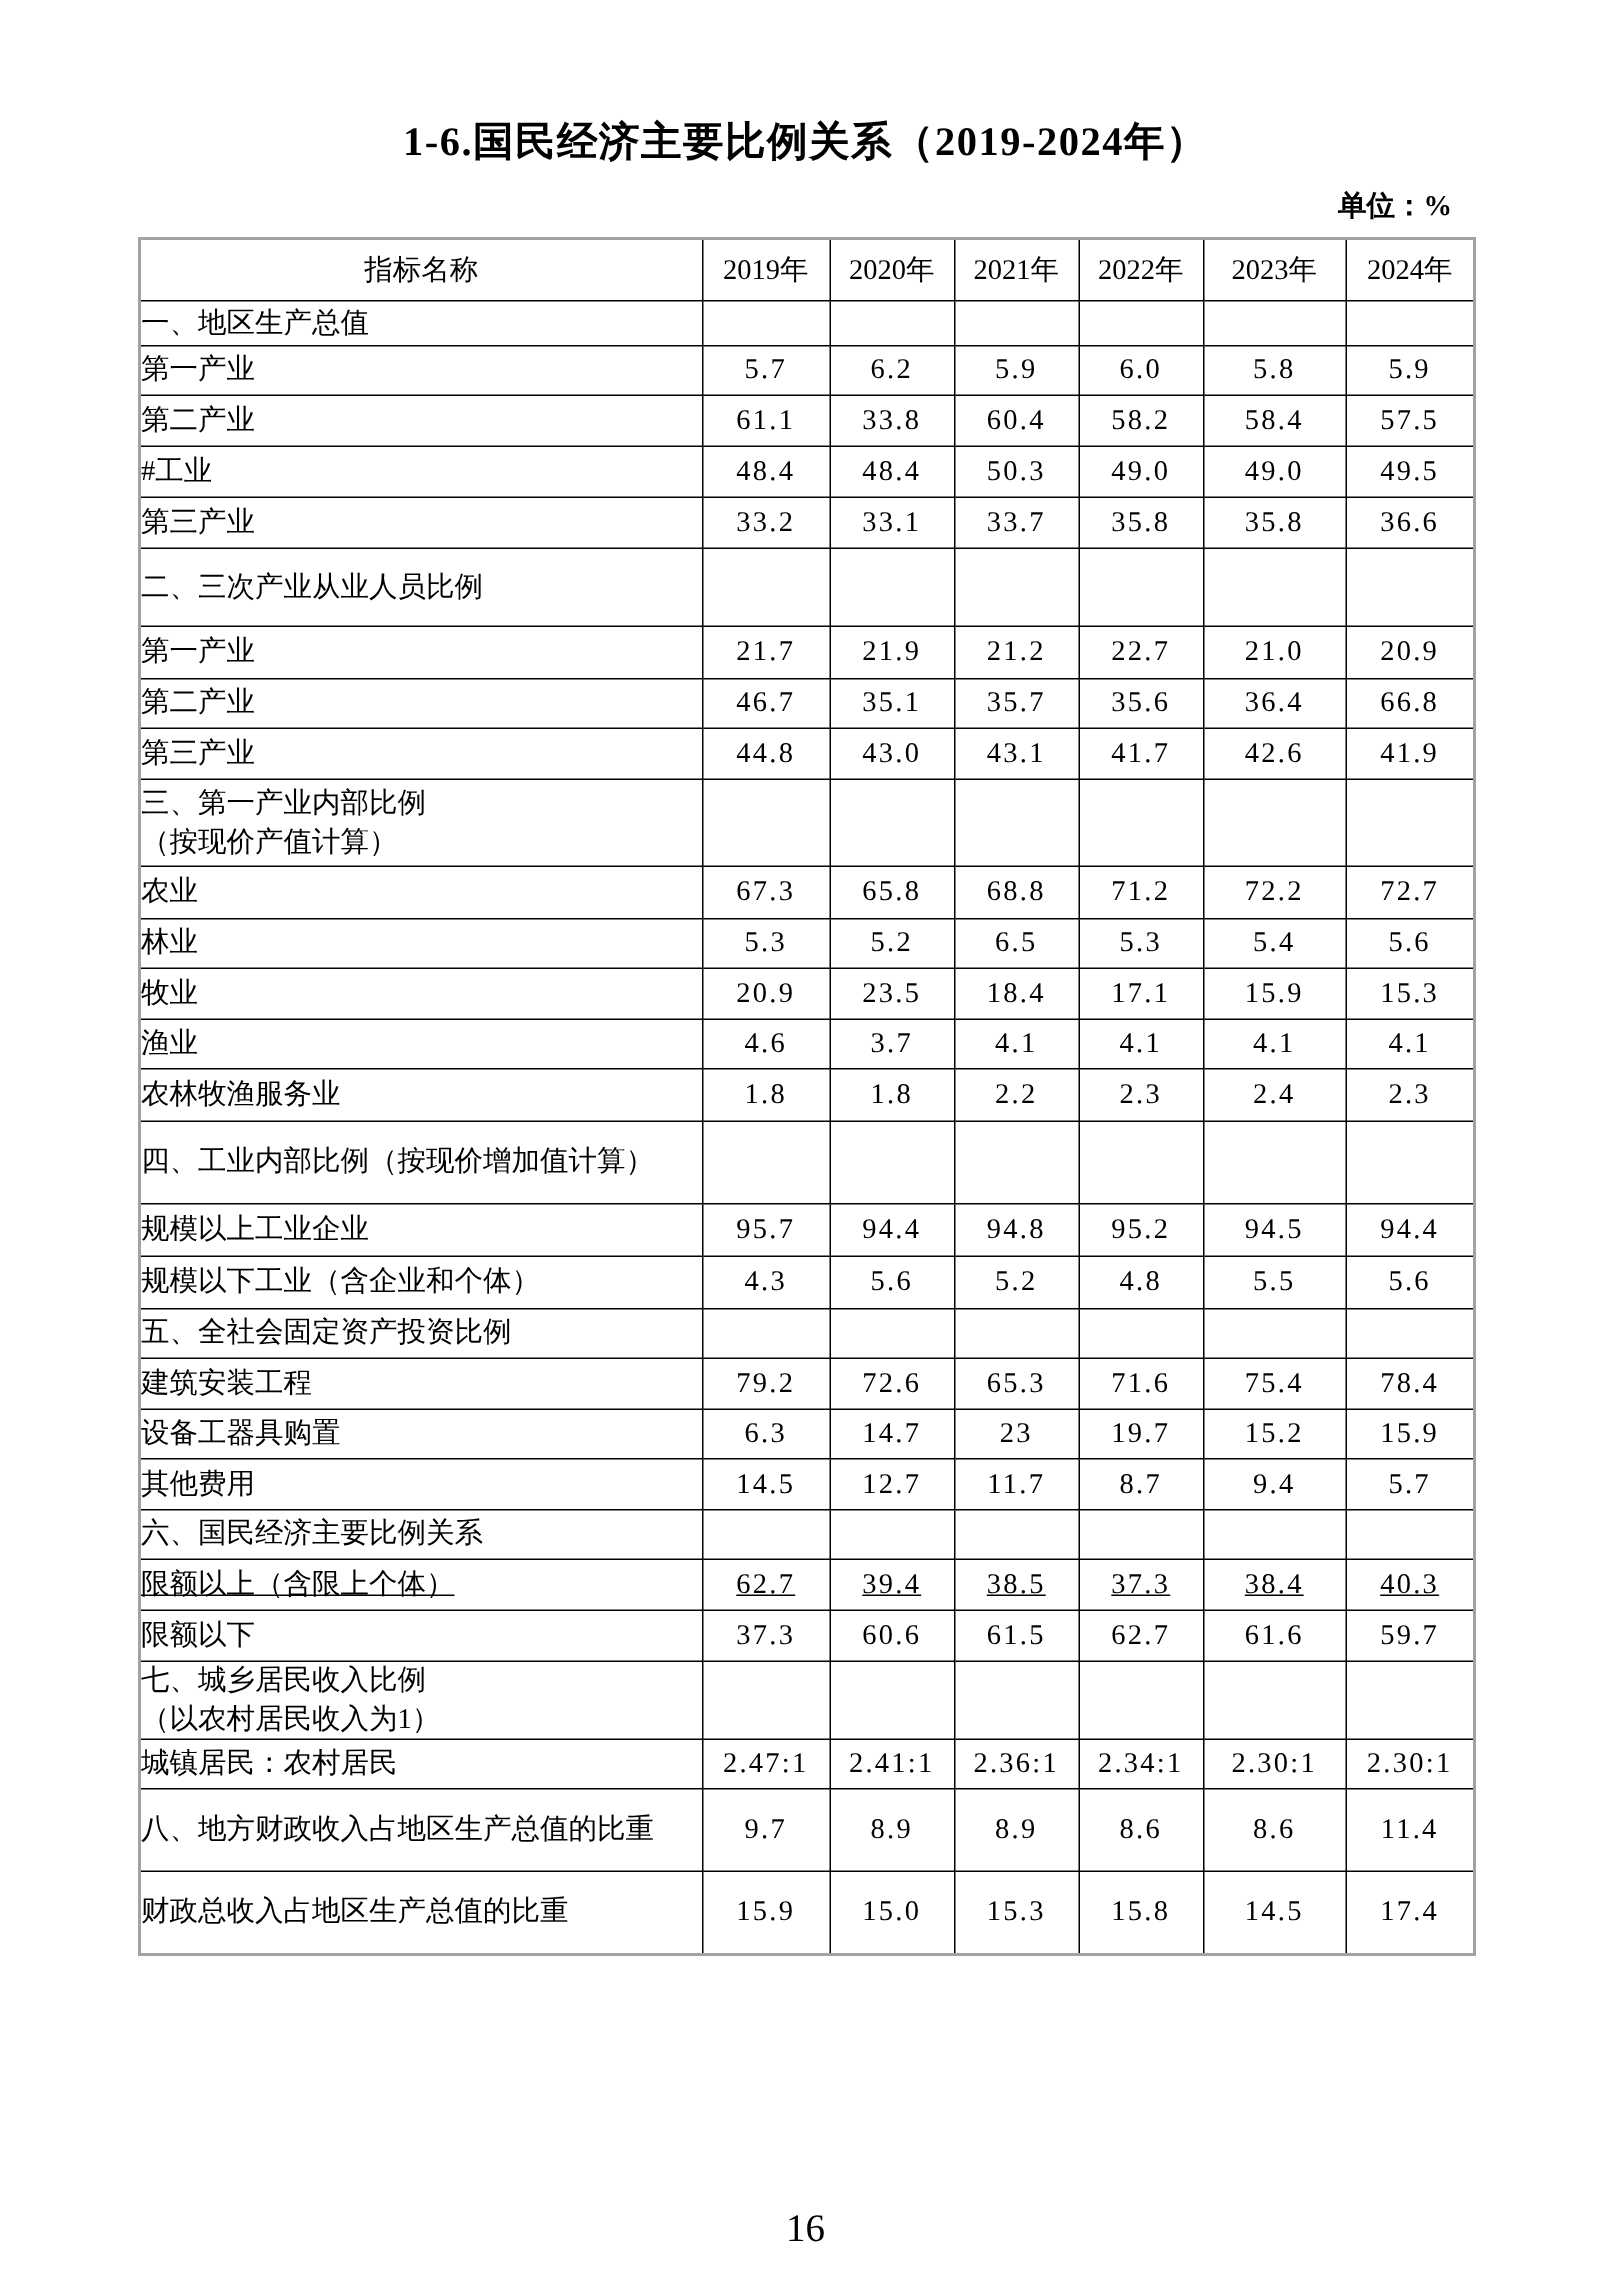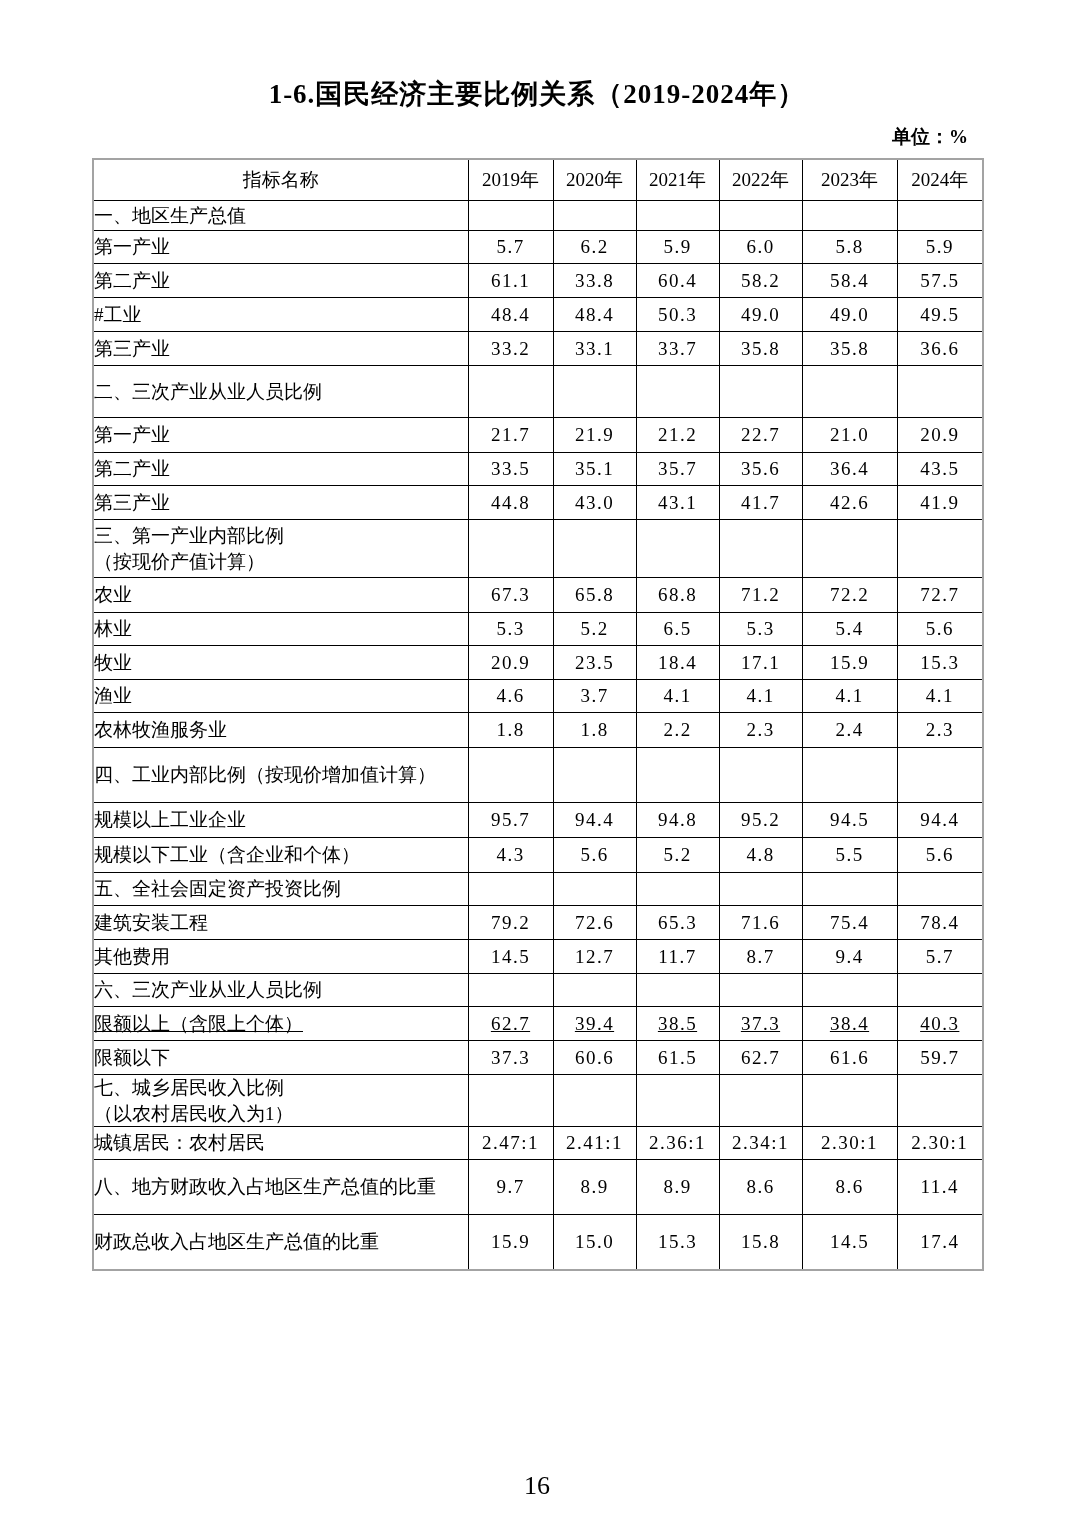--- a/index.html
+++ b/index.html
@@ -160,26 +160,26 @@
         <td class="name ind1">第一产业</td>
         <td class="val">21.7</td>
         <td class="val">21.9</td>
         <td class="val">21.2</td>
         <td class="val">22.7</td>
         <td class="val">21.0</td>
         <td class="val">20.9</td>
       </tr>
       <tr style="height: 33px;">
         <td class="name ind1">第二产业</td>
-        <td class="val">33.5</td>
+        <td class="val">46.7</td>
         <td class="val">35.1</td>
         <td class="val">35.7</td>
         <td class="val">35.6</td>
         <td class="val">36.4</td>
-        <td class="val">43.5</td>
+        <td class="val">66.8</td>
       </tr>
       <tr style="height: 34px;">
         <td class="name ind1">第三产业</td>
         <td class="val">44.8</td>
         <td class="val">43.0</td>
         <td class="val">43.1</td>
         <td class="val">41.7</td>
         <td class="val">42.6</td>
         <td class="val">41.9</td>
       </tr>
@@ -276,31 +276,40 @@
       </tr>
       <tr style="height: 34px;">
         <td class="name ind1">建筑安装工程</td>
         <td class="val">79.2</td>
         <td class="val">72.6</td>
         <td class="val">65.3</td>
         <td class="val">71.6</td>
         <td class="val">75.4</td>
         <td class="val">78.4</td>
       </tr>
+      <tr style="height: 33px;">
+        <td class="name ind1">设备工器具购置</td>
+        <td class="val">6.3</td>
+        <td class="val">14.7</td>
+        <td class="val">23</td>
+        <td class="val">19.7</td>
+        <td class="val">15.2</td>
+        <td class="val">15.9</td>
+      </tr>
       <tr style="height: 34px;">
         <td class="name ind1">其他费用</td>
         <td class="val">14.5</td>
         <td class="val">12.7</td>
         <td class="val">11.7</td>
         <td class="val">8.7</td>
         <td class="val">9.4</td>
         <td class="val">5.7</td>
       </tr>
       <tr style="height: 33px;">
-        <td class="name ind0">六、三次产业从业人员比例</td>
+        <td class="name ind0">六、国民经济主要比例关系</td>
         <td class="val"></td>
         <td class="val"></td>
         <td class="val"></td>
         <td class="val"></td>
         <td class="val"></td>
         <td class="val"></td>
       </tr>
       <tr style="height: 34px; text-decoration: underline;">
         <td class="name ind1">限额以上（含限上个体）</td>
         <td class="val">62.7</td>

